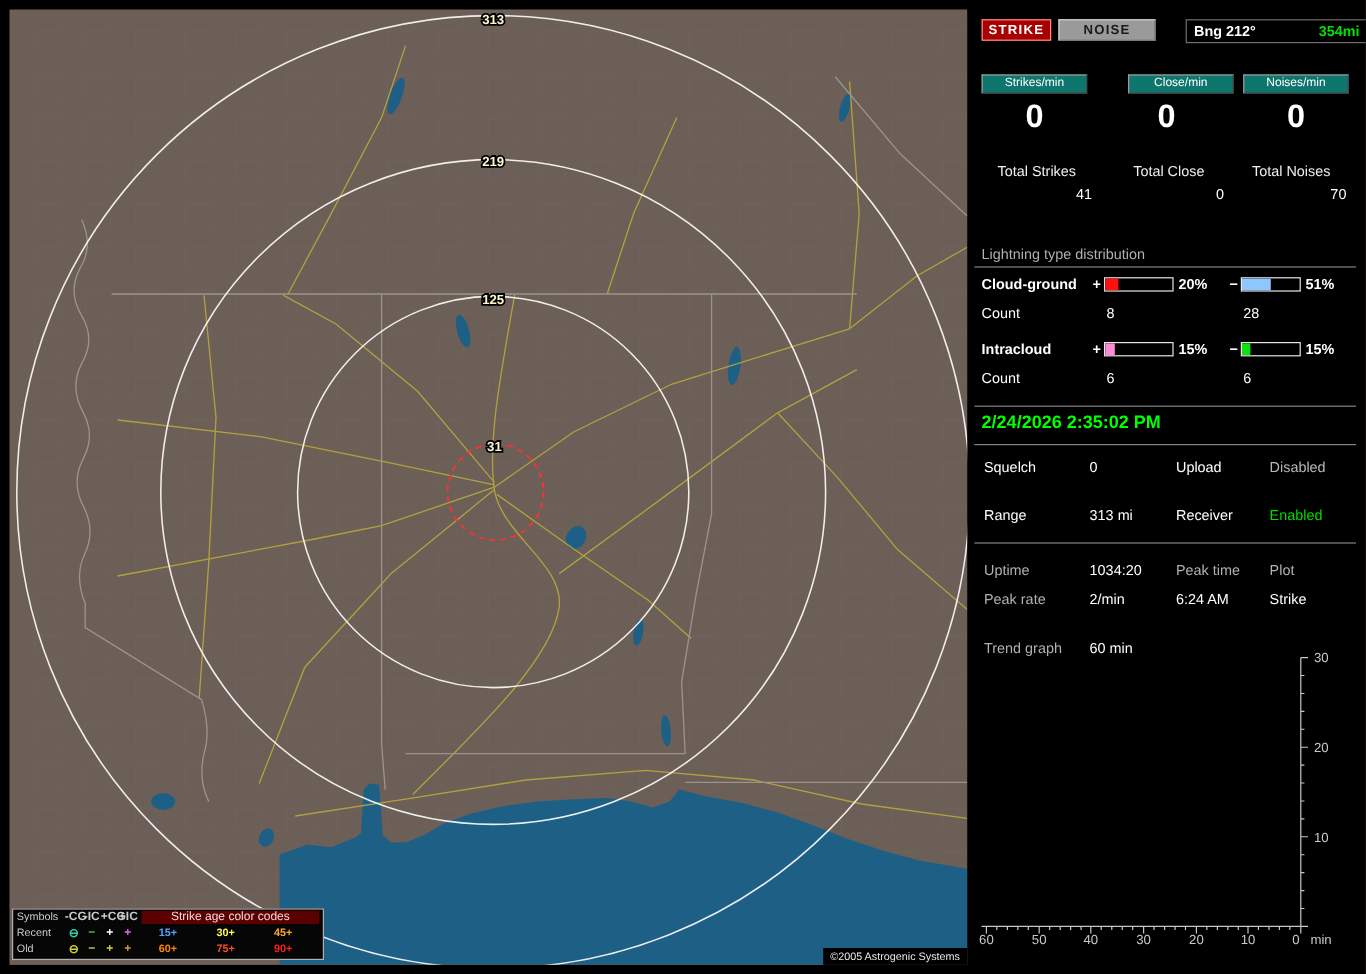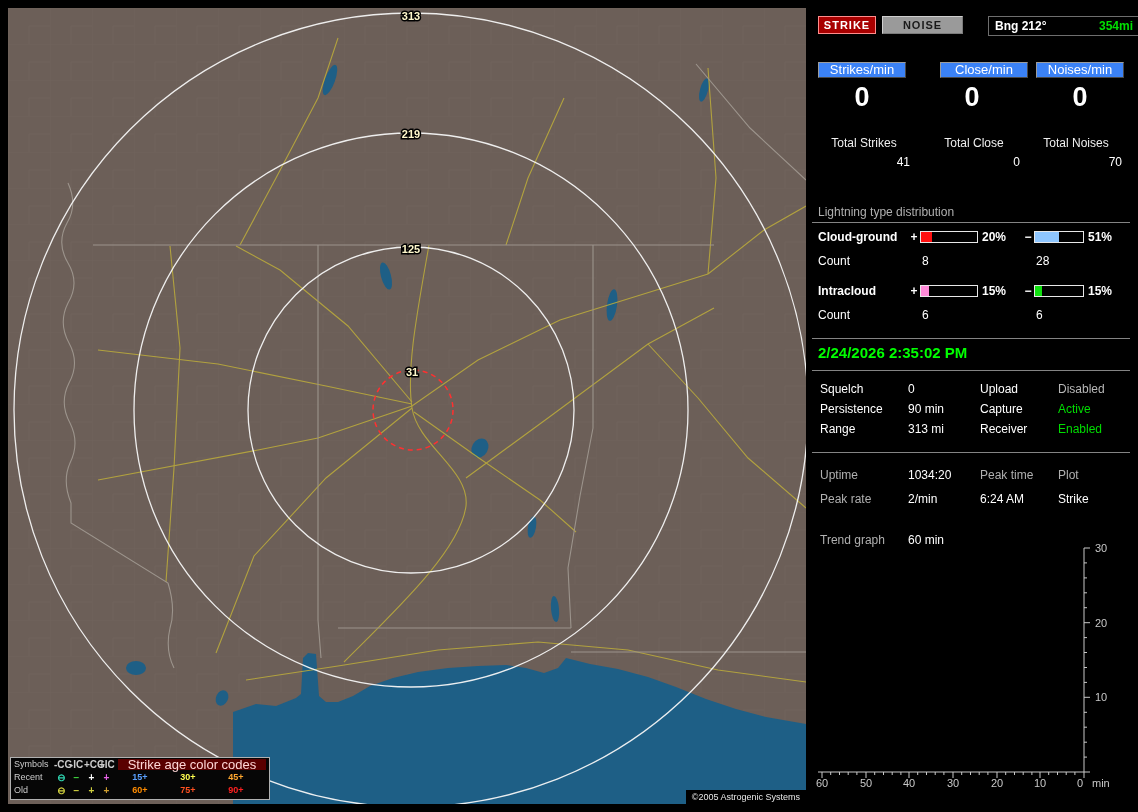--- a/index.html
+++ b/index.html
@@ -15,36 +15,36 @@
   .copyright{position:absolute;right:0;bottom:0;background:#000;color:#e8e8e8;
              font-size:9px;padding:2px 6px;}
 
   
   .legend{position:absolute;left:2px;bottom:4px;width:252px;background:#060606;
           border:1px solid #b0b0b0;font-size:9px;color:#cccccc;padding:1px 3px;}
   .legend-row{display:flex;align-items:flex-start;height:13px;white-space:nowrap;}
   .legend .lab{width:40px;}
   .legend .sym{width:15px;text-align:center;font-weight:bold;font-size:10px;}
   .legend .age-title{flex:1;background:#5a0000;color:#ffd6d6;text-align:center;
-                     height:11px;line-height:11px;margin-left:4px;font-size:13px;}
+                     height:11px;line-height:11px;margin-left:4px;font-size:10px;}
   .legend .age{width:44px;text-align:center;font-weight:bold;margin-left:4px;}
 
   
   .panel{position:absolute;left:812px;top:8px;width:318px;height:796px;font-size:12px;}
   .btn{position:absolute;top:8px;height:18px;font-weight:bold;font-size:11px;
        text-align:center;line-height:16px;letter-spacing:1px;box-sizing:border-box;cursor:default;}
   .btn-strike{left:6px;width:58px;background:#a80000;border:1px solid #ff8c8c;color:#fff;}
   .btn-noise{left:70px;width:81px;background:#9a9a9a;border:1px outset #cfcfcf;color:#1a1a1a;}
   .bearing{position:absolute;left:176px;top:8px;width:138px;height:18px;background:#000;
            border:1px solid #6e6e6e;display:flex;justify-content:space-between;
            align-items:center;padding:0 6px;font-weight:bold;box-sizing:content-box;}
   .bearing .dist{color:#00e000;}
 
-  .rate-btn{position:absolute;top:54px;width:88px;height:16px;background:#3b82f6;
-            border:1px outset #9c9c9c;color:#fff;font-size:13px;text-align:center;
+  .rate-btn{position:absolute;top:54px;width:88px;height:16px;background:#0f766e;
+            border:1px outset #9c9c9c;color:#fff;font-size:10px;text-align:center;
             line-height:14px;box-sizing:border-box;}
   .zero{position:absolute;top:74px;width:88px;text-align:center;font-size:27px;font-weight:bold;}
   .total-label{position:absolute;top:128px;width:92px;text-align:center;color:#efefef;}
   .total-value{position:absolute;top:147px;width:92px;text-align:right;}
 
   .dist-title{position:absolute;left:6px;top:197px;color:#b0b0b0;}
   .rule{position:absolute;left:0;width:318px;border-top:1px solid #848484;height:0;}
 
   .dist-row{position:absolute;left:6px;width:312px;display:grid;
             grid-template-columns:90px 12px 58px 44px 12px 50px 40px;
@@ -241,26 +241,20 @@
   <div class="rule" style="top:330px"></div>
   <div class="timestamp">2/24/2026 2:35:02 PM</div>
   <div class="rule" style="top:362px"></div>
 
   <div class="grid-row" style="top:374px">
     <span>Squelch</span>
     <span>0</span>
     <span>Upload</span>
     <span style="color: rgb(184, 184, 184);">Disabled</span>
   </div>
-  <div class="grid-row" style="top:394px">
-    <span>Persistence</span>
-    <span>90 min</span>
-    <span>Capture</span>
-    <span style="color: rgb(0, 221, 0);">Active</span>
-  </div>
   <div class="grid-row" style="top:414px">
     <span>Range</span>
     <span>313 mi</span>
     <span>Receiver</span>
     <span style="color: rgb(0, 221, 0);">Enabled</span>
   </div>
 
   <div class="rule" style="top:444px"></div>
 
   <div class="grid-row" style="top:460px">

